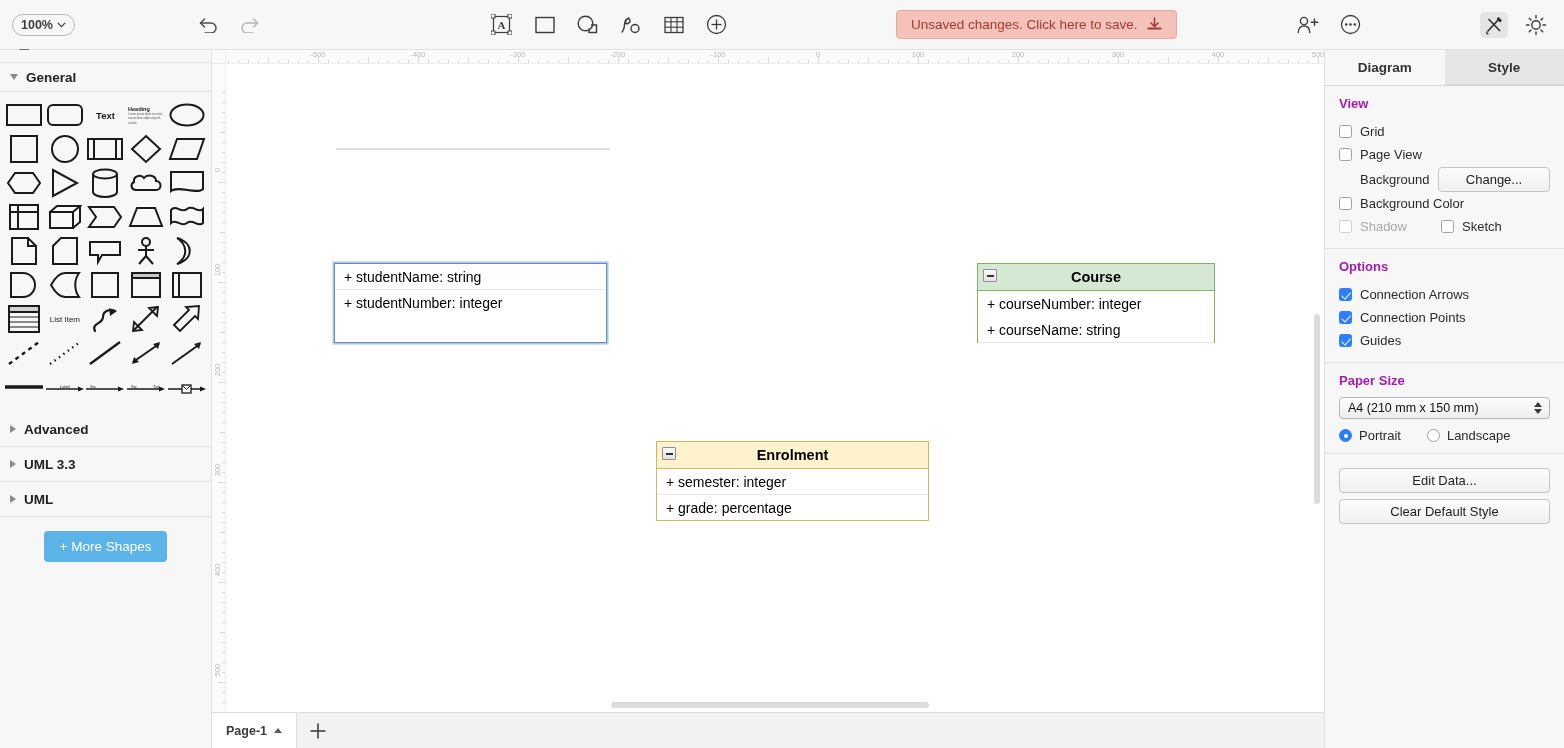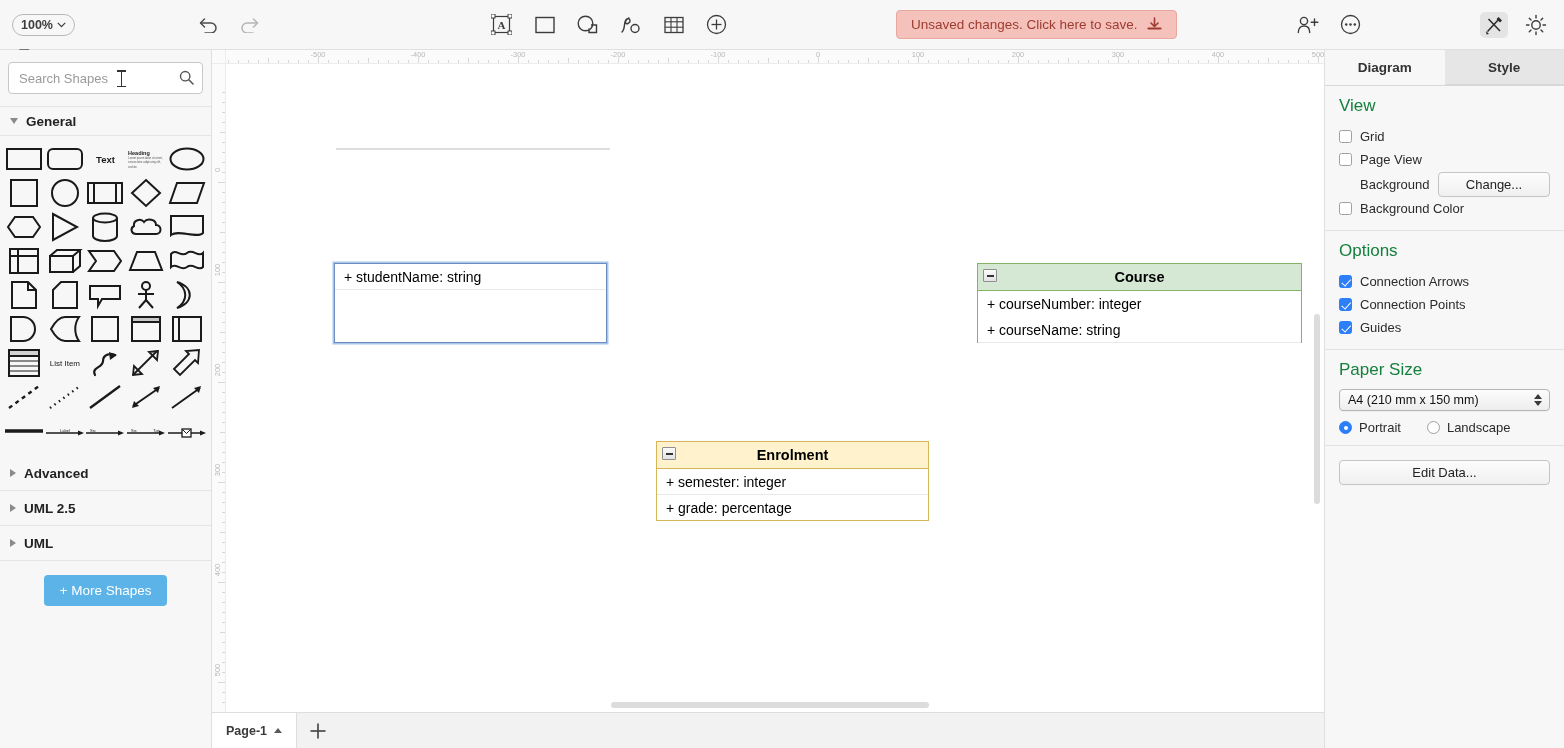--- a/index.html
+++ b/index.html
@@ -191,21 +191,21 @@
     background: #f7f7f7; border-left: 1px solid #e0e0e0;
   }
   .rtabs { display: flex; height: 36px; border-bottom: 1px solid #d8d8d8; }
   .rtab {
     flex: 1; display: flex; align-items: center; justify-content: center;
     font-size: 13.5px; font-weight: bold; color: #333; cursor: pointer;
     background: #e6e6e6; border-bottom: 1px solid #d8d8d8;
   }
   .rtab.active { background: #f7f7f7; border-bottom: 1px solid transparent; }
   .rsec { padding: 10px 14px 10px 14px; border-bottom: 1px solid #e2e2e2; }
-  .rsec-title { font-size: 17px; font-weight: normal; color: #15803d; margin-bottom: 9px; }
+  .rsec-title { font-size: 13px; font-weight: bold; color: #a21caf; margin-bottom: 9px; }
   .chk-row { display: flex; align-items: center; gap: 8px; height: 23px; font-size: 13px; color: #2b2b2b; }
   .chk {
     width: 13px; height: 13px; border: 1px solid #a0a0a0; border-radius: 2.5px;
     background: #fff; flex: 0 0 auto; cursor: pointer;
   }
   .chk.on {
     background: #2d7ff9; border-color: #2d7ff9;
     position: relative;
   }
   .chk.on:after {
@@ -410,32 +410,20 @@
               <line x1="16" y1="16" x2="17.7" y2="17.7"></line>
               <line x1="17.7" y1="4.3" x2="16" y2="6"></line>
               <line x1="6" y1="16" x2="4.3" y2="17.7"></line>
             </g>
           </svg>
       </div>
     </div>
   </div>
 
   <div class="sidebar">
-    <div class="search-wrap">
-      <div class="search-box">
-        <input type="text" placeholder="Search Shapes" style="">
-        <span class="search-caret"></span>
-        <span class="search-ico">
-          <svg width="15" height="15" viewBox="0 0 15 15">
-              <circle cx="6.2" cy="6.2" r="4.7" fill="none" stroke="#555" stroke-width="1.4"></circle>
-              <line x1="9.8" y1="9.8" x2="14" y2="14" stroke="#555" stroke-width="1.6" stroke-linecap="round"></line>
-            </svg>
-        </span>
-      </div>
-    </div>
 
     <div class="sec-header first">
       <span class="tri down"></span>
       <span>General</span>
     </div>
 
     <div class="shape-grid">
 
       <div class="shape-cell">
           <svg width="36" height="22">
@@ -702,21 +690,21 @@
           </svg>
       </div>
     </div>
 
     <div class="sec-row">
       <span class="tri right"></span>
       <span>Advanced</span>
     </div>
     <div class="sec-row">
       <span class="tri right"></span>
-      <span>UML 2.5</span>
+      <span>UML 3.3</span>
     </div>
     <div class="sec-row">
       <span class="tri right"></span>
       <span>UML</span>
     </div>
 
     <div class="more-shapes-wrap">
       <button class="more-shapes">+ More Shapes</button>
     </div>
   </div>
@@ -1050,23 +1038,24 @@
         <div class="rv-tick" style="top: 548px; width: 3px;"></div>
         <div class="rv-tick" style="top: 538px; width: 3px;"></div>
         <div class="rv-tick" style="top: 528px; width: 3px;"></div>
       </div>
 
     <div class="canvas-surface">
 
       <div class="uml-shadow" style="left:110px; top:84px; width:274px; height:2px;"></div>
       <div class="uml selected" id="shape-0" style="left: 108px; top: 199px; width: 273px; height: 80px; border-color: rgb(108, 142, 191);">
         <div class="uml-row mid">+ studentName: string</div>
-      </div>
-
-      <div class="uml" id="shape-1" style="left: 751px; top: 199px; width: 325px; height: 80px; border-color: rgb(130, 179, 102);">
+        <div class="uml-row">+ studentNumber: integer</div>
+      </div>
+
+      <div class="uml" id="shape-1" style="left: 751px; top: 199px; width: 238px; height: 80px; border-color: rgb(130, 179, 102);">
         <div class="uml-head" id="shape-1-head" style="background: rgb(213, 232, 212); border-bottom-color: rgb(130, 179, 102);">
           <span class="uml-collapse">
               <i></i>
             </span>
           <span>Course</span>
         </div>
         <div class="uml-row">+ courseNumber: integer</div>
         <div class="uml-row mid">+ courseName: string</div>
       </div>
 
@@ -1102,20 +1091,27 @@
         <span class="chk"></span>
         <span>Page View</span>
       </div>
       <div class="bg-row">
         <span>Background</span>
         <button class="btn-std btn-change">Change...</button>
       </div>
       <div class="chk-row">
         <span class="chk"></span>
         <span>Background Color</span>
+      </div>
+      <div class="chk-row">
+        <span class="chk dim"></span>
+        <span class="lbl-dim">Shadow</span>
+        <span style="width:18px"></span>
+        <span class="chk"></span>
+        <span>Sketch</span>
       </div>
     </div>
 
     <div class="rsec">
       <div class="rsec-title">Options</div>
       <div class="chk-row">
         <span class="chk on"></span>
         <span>Connection Arrows</span>
       </div>
       <div class="chk-row">
@@ -1141,20 +1137,21 @@
         <span class="radio on"></span>
         <span>Portrait</span>
         <span style="width:12px"></span>
         <span class="radio"></span>
         <span>Landscape</span>
       </div>
     </div>
 
     <div class="rsec" style="border-bottom:0; padding-top:14px;">
       <button class="btn-std wide-btn">Edit Data...</button>
+      <button class="btn-std wide-btn">Clear Default Style</button>
     </div>
   </div>
 
   <div class="bottombar">
     <div class="page-tab">
       <span>Page-1</span>
       <span class="chev-up"></span>
     </div>
     <div class="page-add">
       <svg width="18" height="18" viewBox="0 0 18 18">

